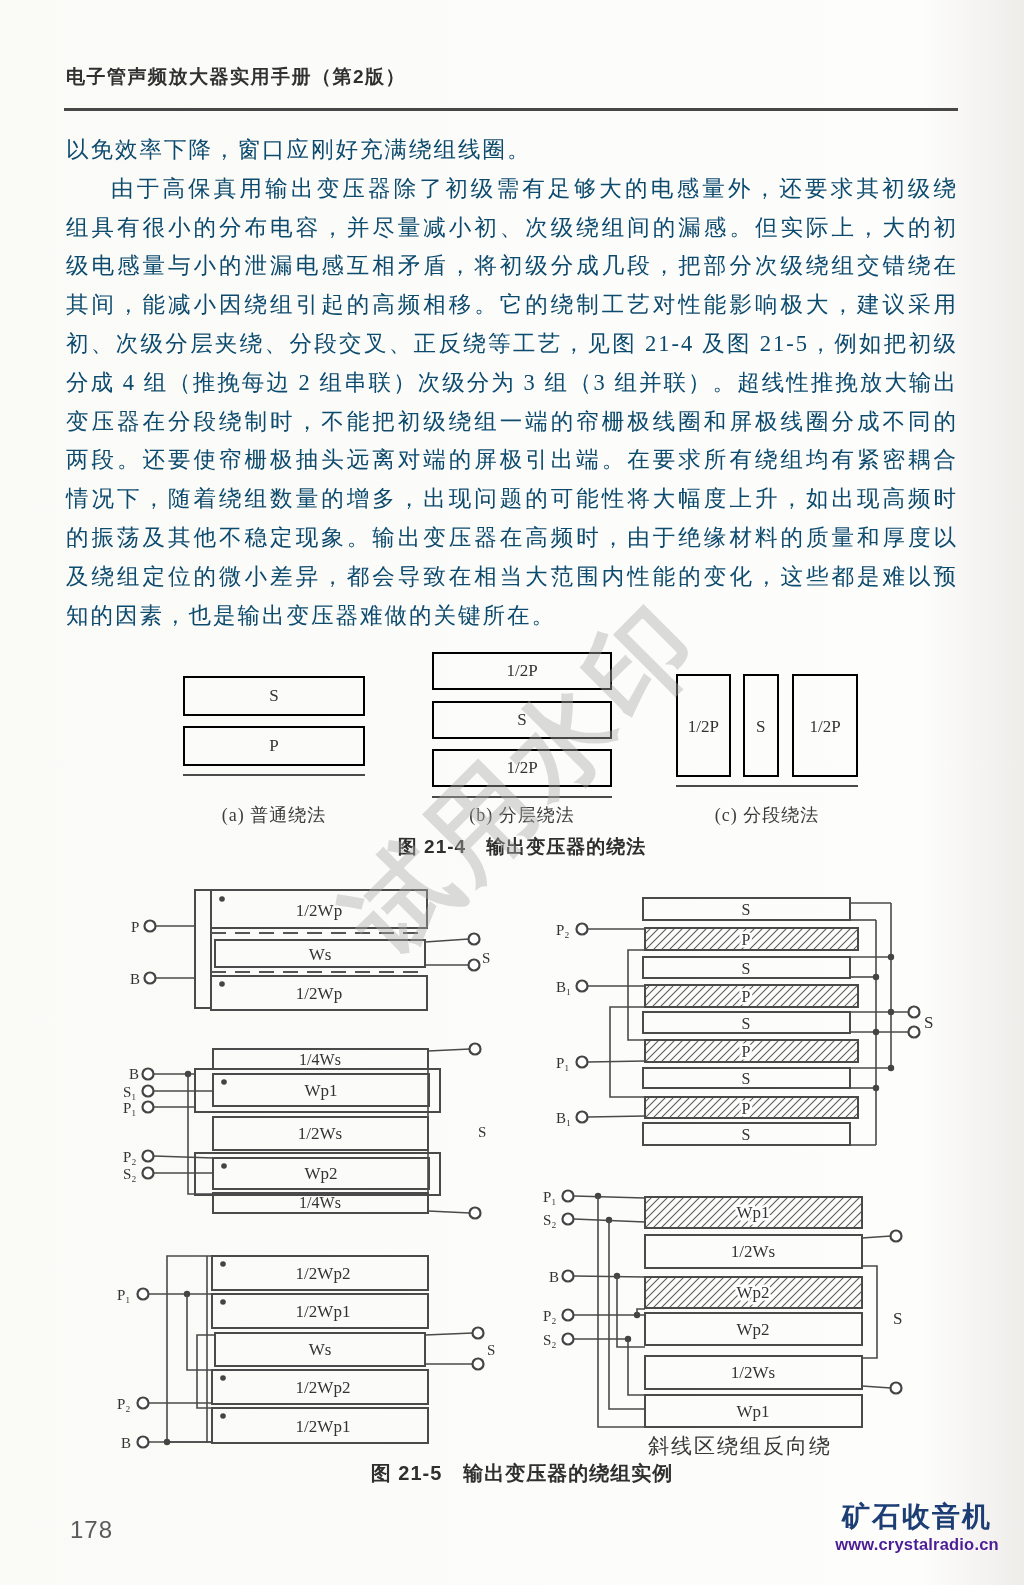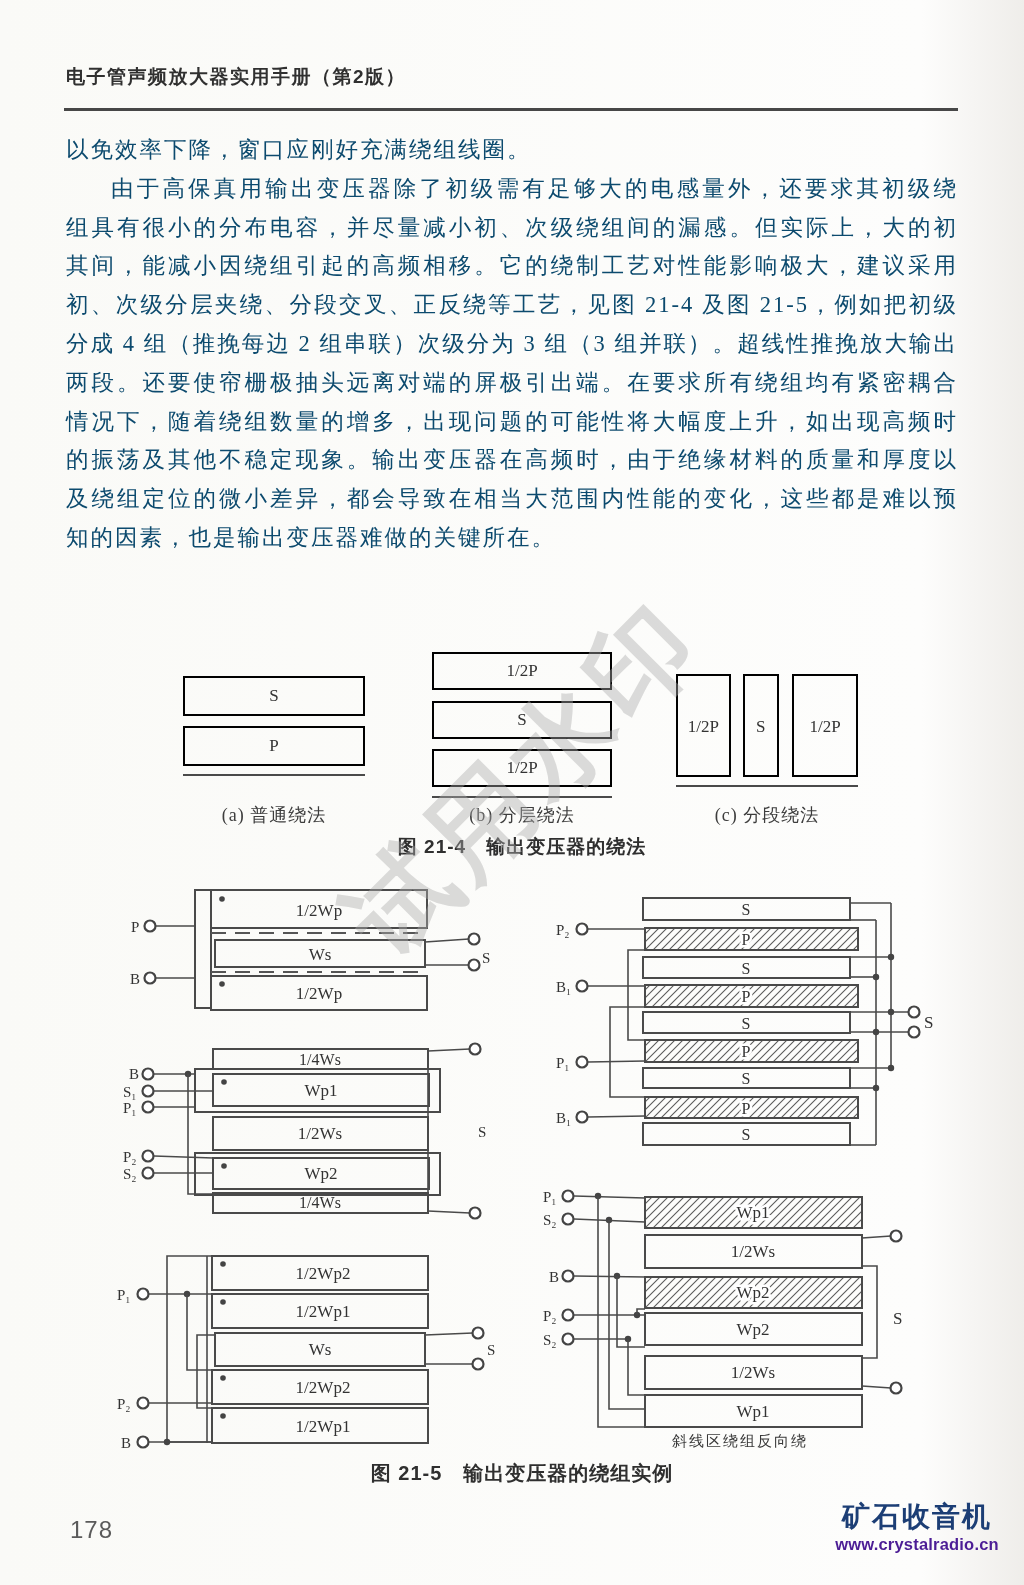--- a/index.html
+++ b/index.html
@@ -48,37 +48,39 @@
              pointer-events:none;font-family:"Liberation Sans","DejaVu Sans",sans-serif;}
 
   .pagenum{left:70px;top:1516px;font-family:"Liberation Sans","DejaVu Sans",sans-serif;
            font-size:24px;color:#5a5a5a;letter-spacing:1px;}
 
   .brand{left:833px;top:1499px;width:168px;text-align:center;
          font-family:"Liberation Sans","DejaVu Sans",sans-serif;}
   .brand-name{font-size:28px;font-weight:bold;letter-spacing:2px;color:#1c3e75;line-height:1.3;}
   .brand-url{font-size:16.5px;font-weight:bold;color:#4c1d95;letter-spacing:0.2px;}
 
-  .note215{left:600px;top:1432px;width:280px;font-size:15px;color:#383838;
+  .note215{left:600px;top:1432px;width:280px;font-size:21px;color:#383838;
            text-align:center;letter-spacing:2px;}
   .cap215{left:262px;top:1460px;width:520px;}
 </style>
 </head>
 <body>
 
 <div class="abs hdr-title">电子管声频放大器实用手册（第2版）</div>
 <div class="abs hdr-rule"></div>
 
 <div class="abs bodytxt">
   <div class="bline">以免效率下降，窗口应刚好充满绕组线圈。</div>
   <div class="bline fill indent">由于高保真用输出变压器除了初级需有足够大的电感量外，还要求其初级绕</div>
   <div class="bline fill">组具有很小的分布电容，并尽量减小初、次级绕组间的漏感。但实际上，大的初</div>
+  <div class="bline fill">级电感量与小的泄漏电感互相矛盾，将初级分成几段，把部分次级绕组交错绕在</div>
   <div class="bline fill">其间，能减小因绕组引起的高频相移。它的绕制工艺对性能影响极大，建议采用</div>
   <div class="bline fill">初、次级分层夹绕、分段交叉、正反绕等工艺，见图 21-4 及图 21-5，例如把初级</div>
   <div class="bline fill">分成 4 组（推挽每边 2 组串联）次级分为 3 组（3 组并联）。超线性推挽放大输出</div>
+  <div class="bline fill">变压器在分段绕制时，不能把初级绕组一端的帘栅极线圈和屏极线圈分成不同的</div>
   <div class="bline fill">两段。还要使帘栅极抽头远离对端的屏极引出端。在要求所有绕组均有紧密耦合</div>
   <div class="bline fill">情况下，随着绕组数量的增多，出现问题的可能性将大幅度上升，如出现高频时</div>
   <div class="bline fill">的振荡及其他不稳定现象。输出变压器在高频时，由于绝缘材料的质量和厚度以</div>
   <div class="bline fill">及绕组定位的微小差异，都会导致在相当大范围内性能的变化，这些都是难以预</div>
   <div class="bline">知的因素，也是输出变压器难做的关键所在。</div>
 </div>
 
 <div class="abs wcol" style="left:183px;top:676px;width:182px;">
   <div class="wbox" style="height:36px;line-height:36px;">S</div>
   <div style="height:10px;"></div>

